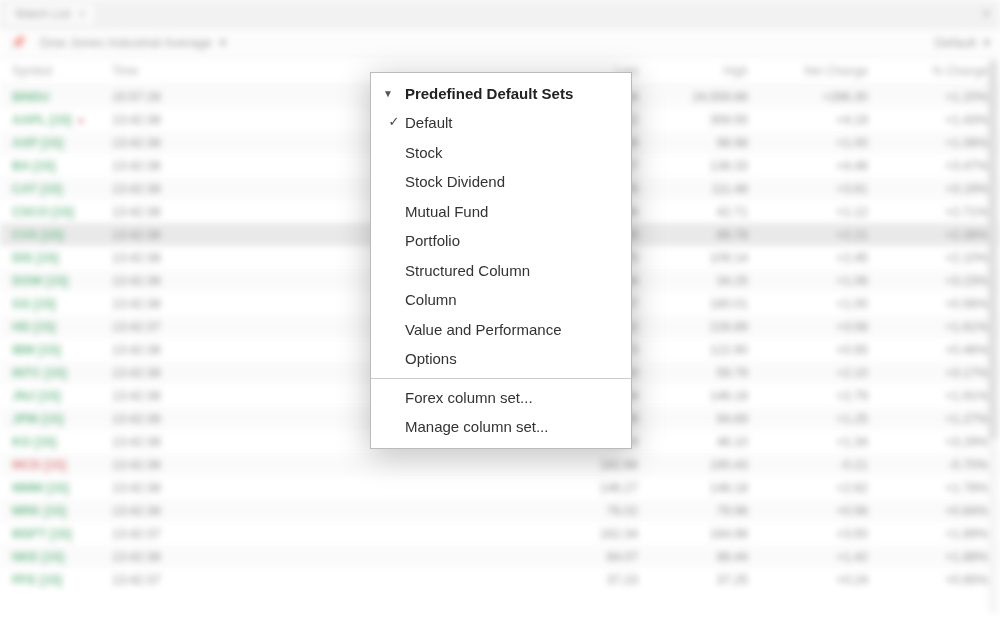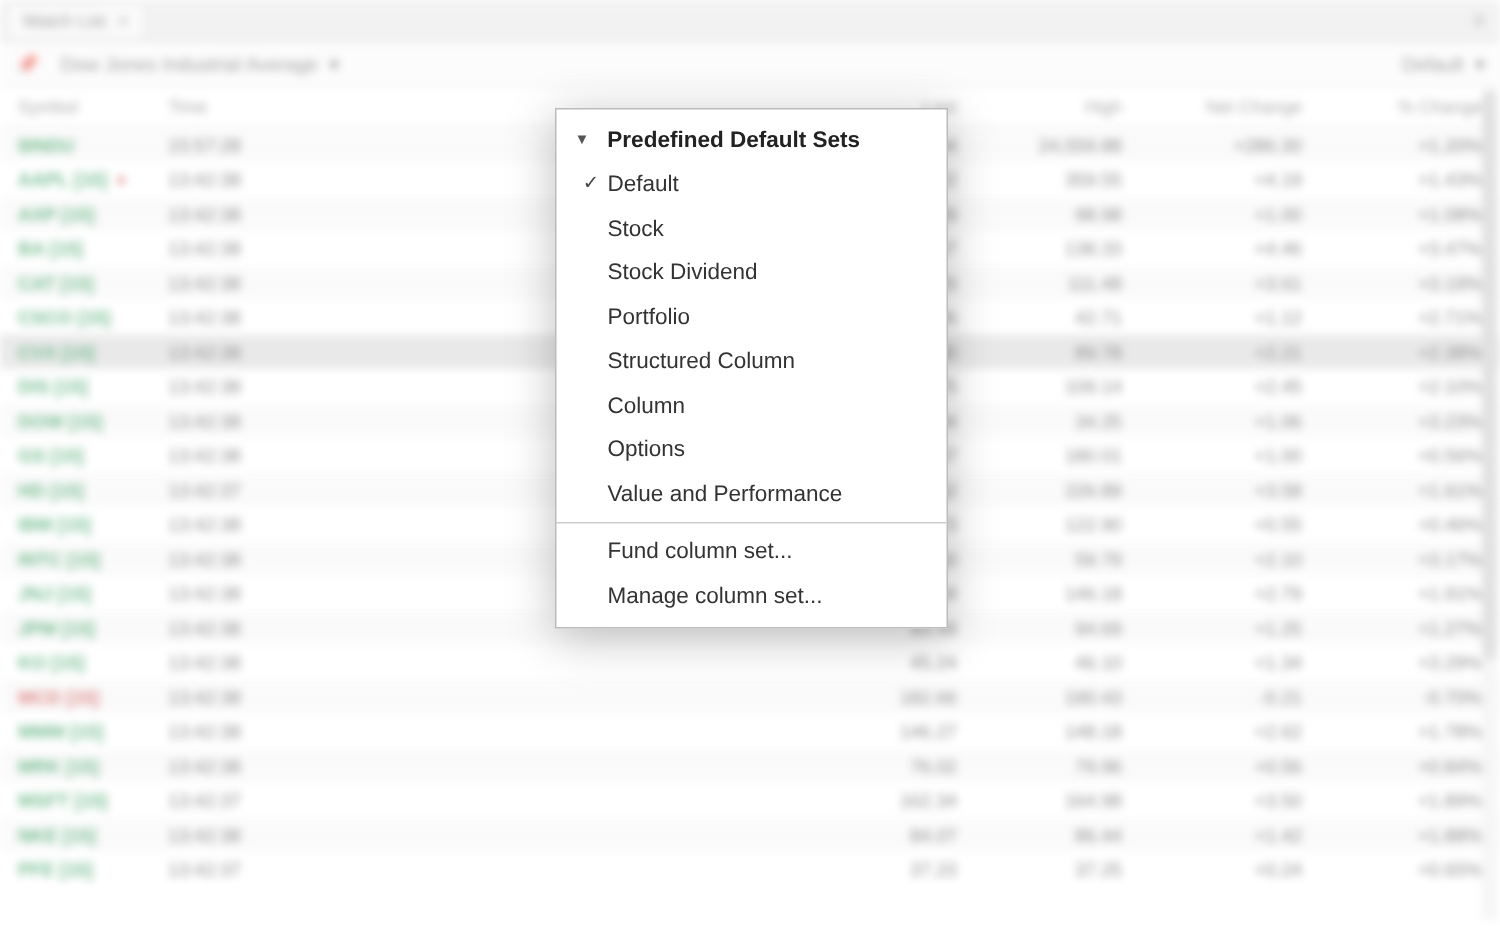--- a/index.html
+++ b/index.html
@@ -349,44 +349,48 @@
         <div class="menu-item">
           <span class="chk"></span>
           <span>Stock</span>
         </div>
         <div class="menu-item">
           <span class="chk"></span>
           <span>Stock Dividend</span>
         </div>
         <div class="menu-item">
           <span class="chk"></span>
+          <span>Mutual Fund</span>
+        </div>
+        <div class="menu-item">
+          <span class="chk"></span>
           <span>Portfolio</span>
         </div>
         <div class="menu-item">
           <span class="chk"></span>
           <span>Structured Column</span>
         </div>
         <div class="menu-item">
           <span class="chk"></span>
           <span>Column</span>
         </div>
         <div class="menu-item">
           <span class="chk"></span>
+          <span>Value and Performance</span>
+        </div>
+        <div class="menu-item">
+          <span class="chk"></span>
           <span>Options</span>
-        </div>
-        <div class="menu-item">
-          <span class="chk"></span>
-          <span>Value and Performance</span>
         </div>
       </div>
     <div class="menu-sep"></div>
     <div id="menu-actions">
         <div class="menu-item">
           <span class="chk"></span>
-          <span>Fund column set...</span>
+          <span>Forex column set...</span>
         </div>
         <div class="menu-item">
           <span class="chk"></span>
           <span>Manage column set...</span>
         </div>
       </div>
   </div>
 </div>
 
 </body></html>

